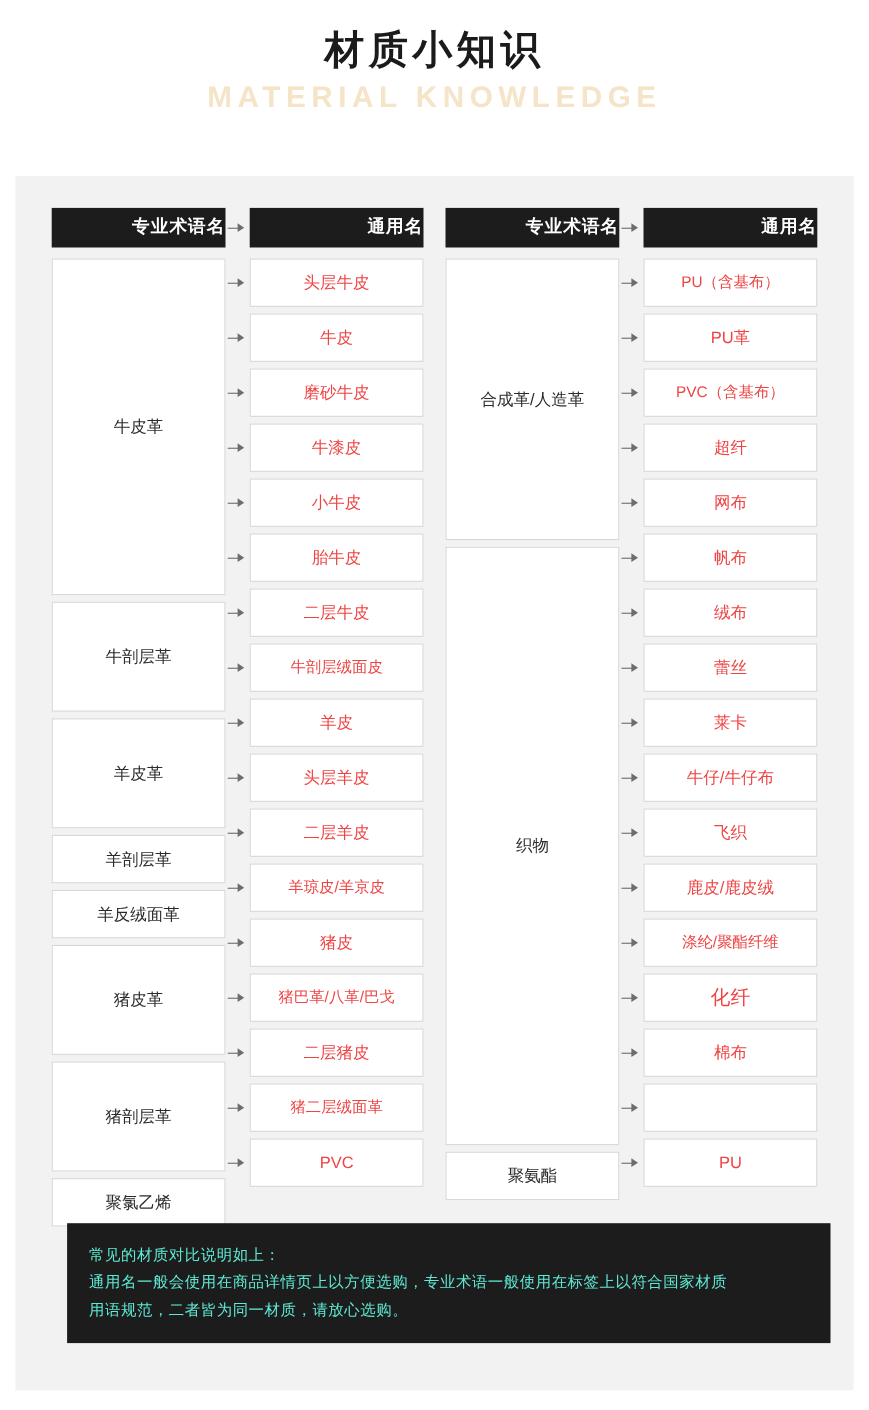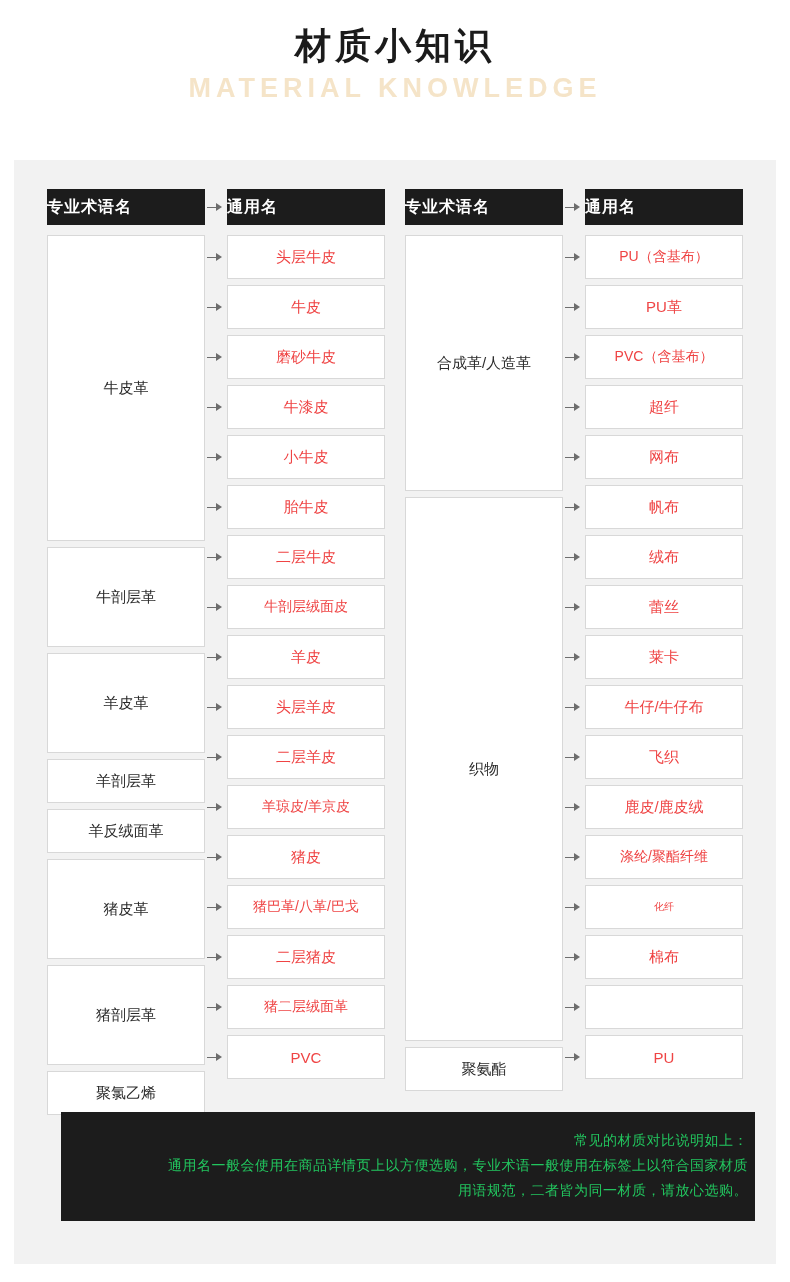--- a/index.html
+++ b/index.html
@@ -71,21 +71,21 @@
   .head-row {
     display: flex;
     align-items: center;
     margin-bottom: 10px;
   }
   .head-cell {
     background: #1c1c1c;
     color: #ffffff;
     font-size: 16px;
     font-weight: bold;
-    text-align: left;
+    text-align: right;
     line-height: 36px;
     height: 36px;
     letter-spacing: 1px;
   }
   .hc-w1 { width: 158px; }
   .hc-w2 { width: 158px; }
   .arrow-gap {
     width: 22px;
     display: flex;
     align-items: center;
@@ -154,34 +154,33 @@
     box-sizing: border-box;
     font-size: 15px;
     color: #ef4444;
     display: flex;
     align-items: center;
     justify-content: center;
     text-align: center;
     width: 158px;
     height: 44px;
   }
-  .com-cell.tiny { font-size: 10px; }
+  .com-cell.tiny { font-size: 18px; }
   .com-cell.small { font-size: 14px; }
 
   
   .note {
     position: absolute;
     left: 47px;
     top: 952px;
     width: 694px;
     background: #1c1c1c;
-    color: #22c55e;
+    color: #5eead4;
     box-sizing: border-box;
     padding: 16px 7px 18px 20px;
-    text-align: right;
   }
   .note p {
     margin: 0;
     font-size: 14px;
     line-height: 25px;
     letter-spacing: 0.5px;
   }
 </style>
 </head>
 <body>

